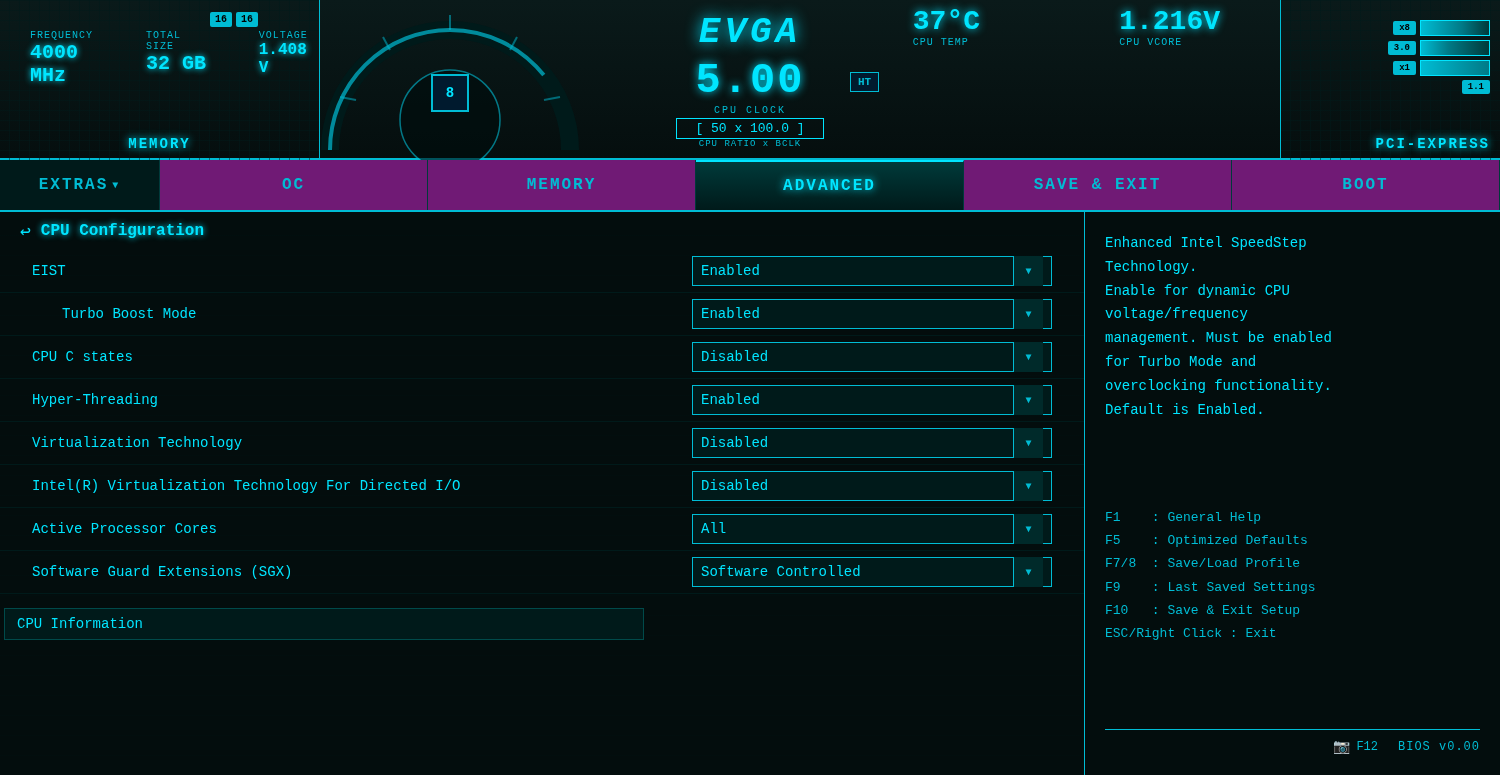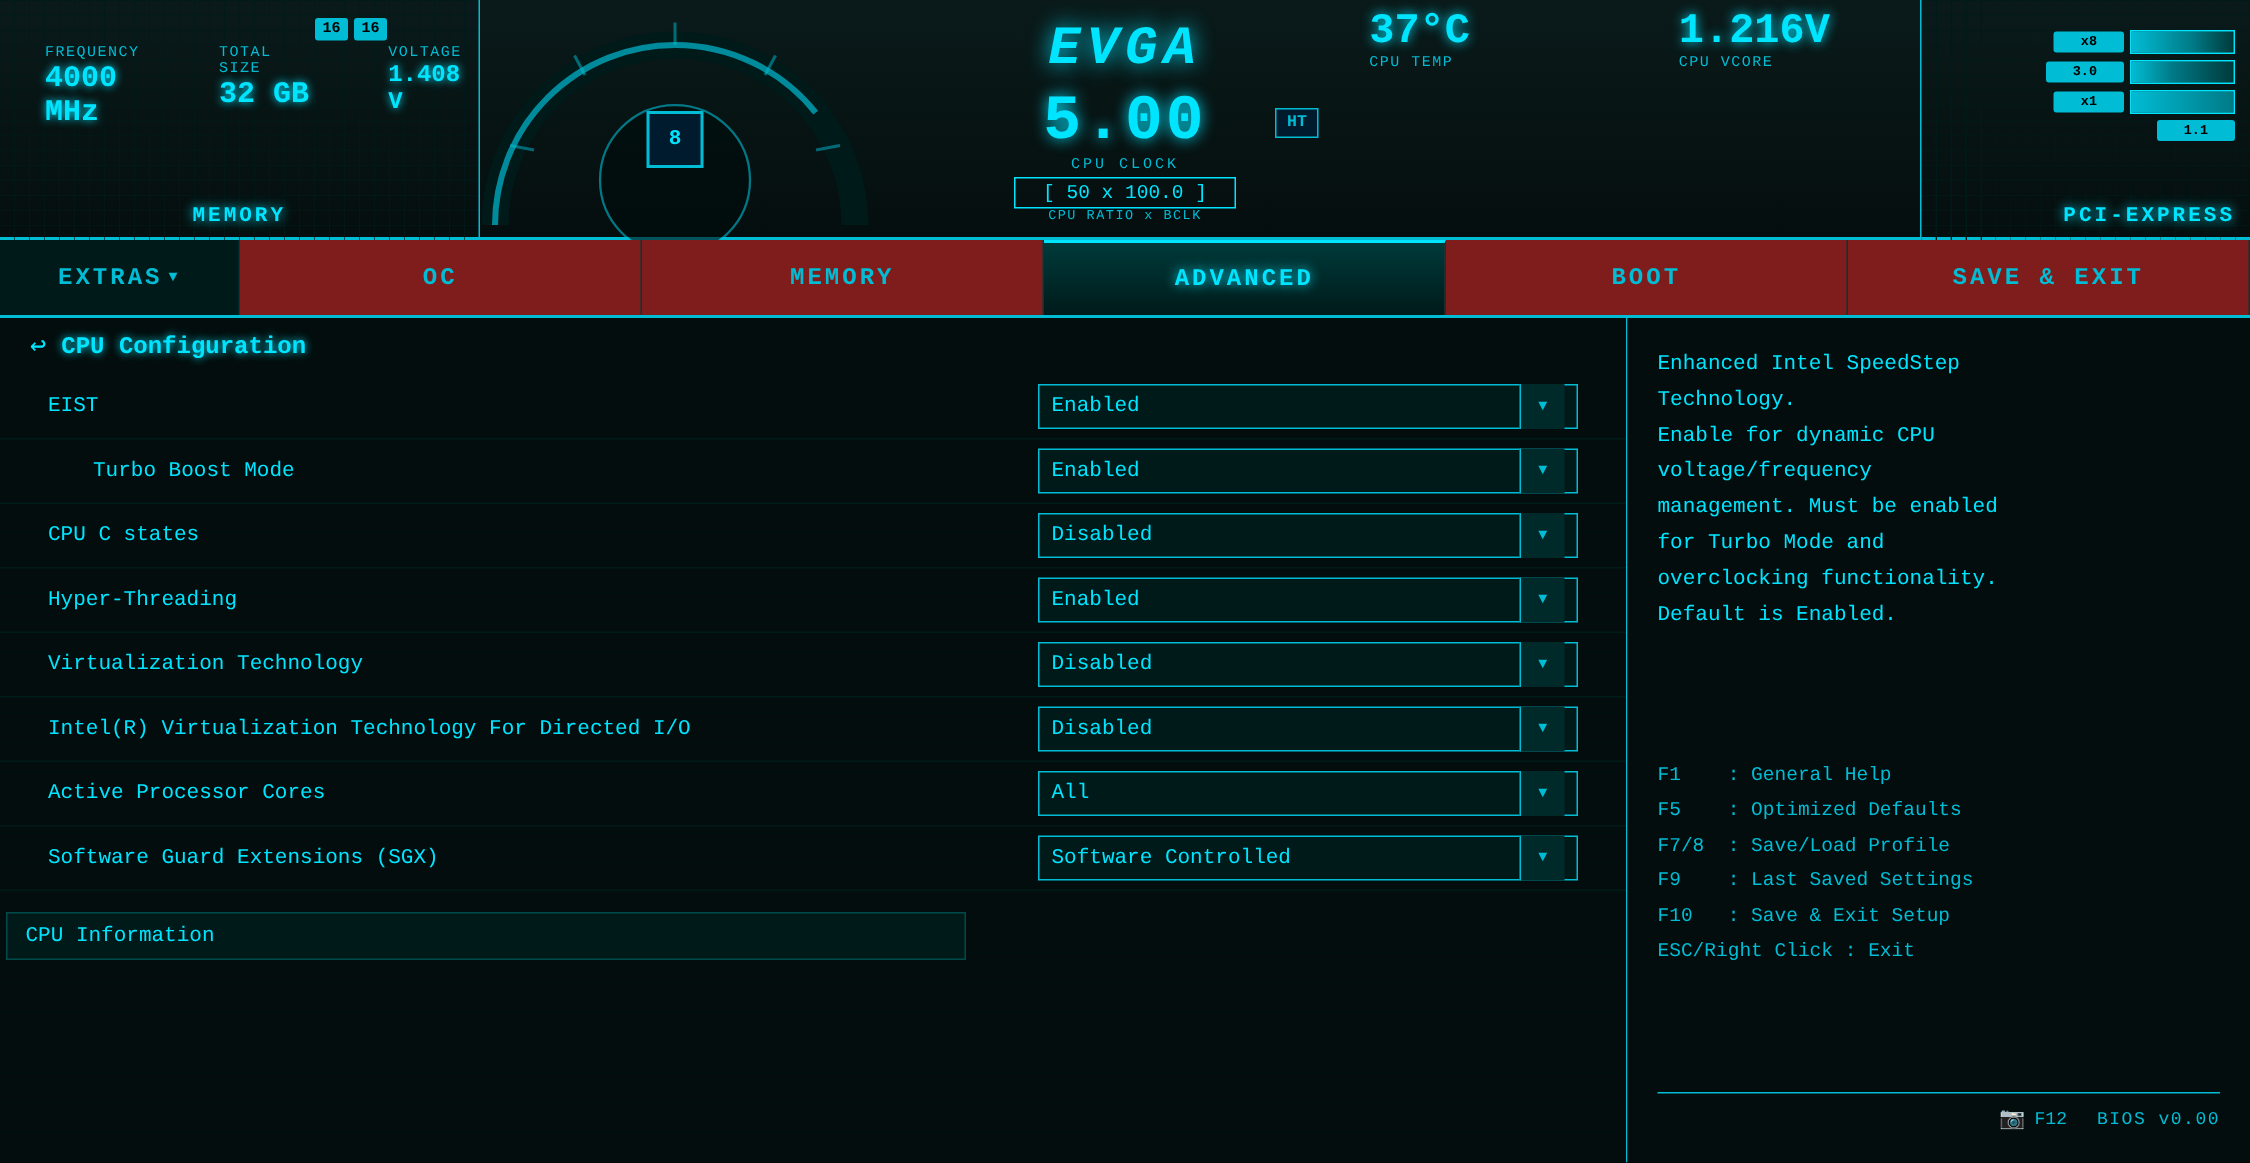--- a/index.html
+++ b/index.html
@@ -228,36 +228,36 @@
       display: flex;
       gap: 4px;
       align-items: center;
     }
 
     .pci-badge {
       background: #00bcd4;
       color: #000;
       font-size: 9px;
       font-weight: bold;
-      padding: 2px 18px;
+      padding: 2px 6px;
       border-radius: 2px;
     }
 
     .pci-bar {
       width: 60px;
       height: 16px;
       background: linear-gradient(90deg, #00bcd4, #007a87);
       border: 1px solid #00e5ff;
     }
 
     
     .nav-bar {
       width: 100%;
       height: 52px;
-      background: #7f1d1d;
+      background: #701a75;
       border-bottom: 2px solid #00bcd4;
       display: flex;
       align-items: stretch;
     }
 
     .nav-tab {
       flex: 1;
       display: flex;
       align-items: center;
       justify-content: center;
@@ -563,24 +563,24 @@
   <div class="nav-tab">
     <span>OC</span>
   </div>
   <div class="nav-tab">
     <span>MEMORY</span>
   </div>
   <div class="nav-tab active">
     <span>ADVANCED</span>
   </div>
   <div class="nav-tab">
+    <span>SAVE &amp; EXIT</span>
+  </div>
+  <div class="nav-tab">
     <span>BOOT</span>
-  </div>
-  <div class="nav-tab">
-    <span>SAVE &amp; EXIT</span>
   </div>
 </div>
 
 <div class="main-content">
 
   <div class="settings-panel">
 
     <div class="section-header">
       <span class="back-icon">↩</span>
       <span class="section-title">CPU Configuration</span>

